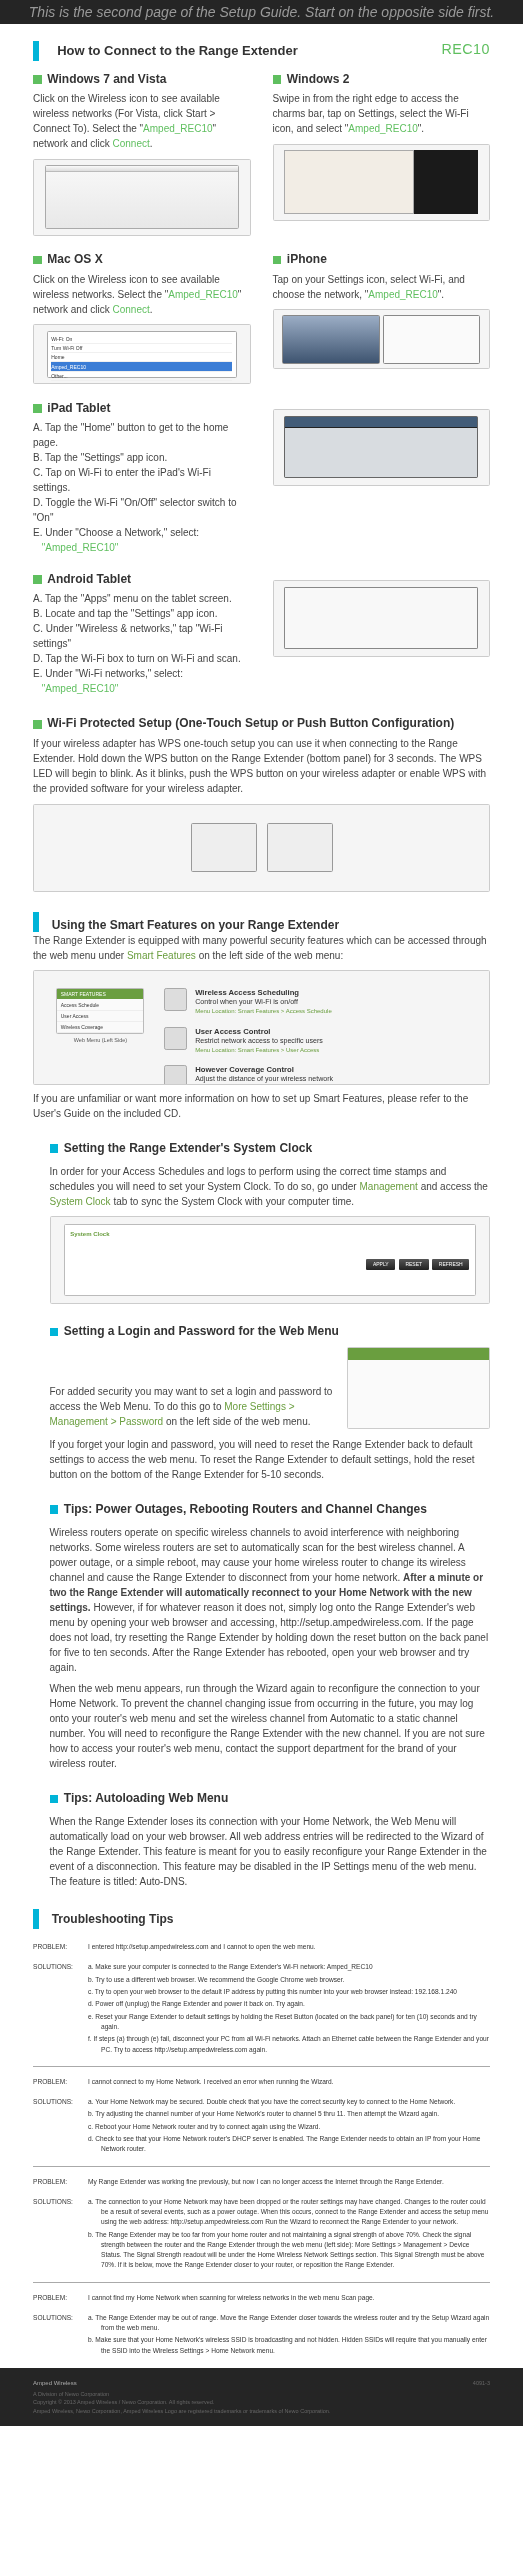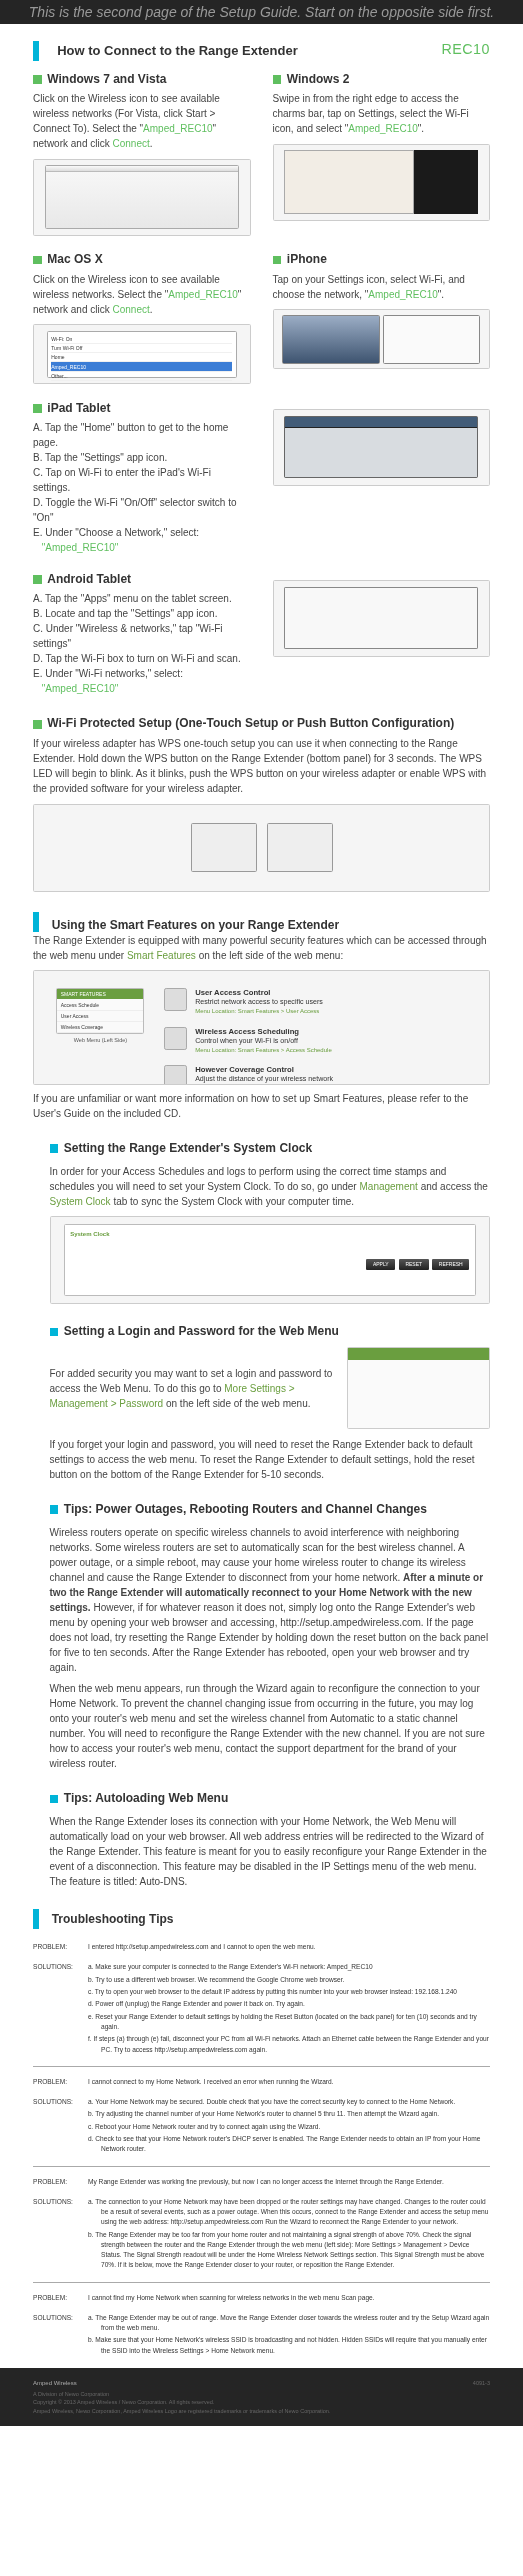--- a/index.html
+++ b/index.html
@@ -48,21 +48,21 @@
 .smart-item{display:flex;gap:7.7px;align-items:flex-start}
 .smart-icon{width:23px;height:23px;background:#ddd;border:0.5px solid #aaa;border-radius:2.2px}
 .smart-txt{font-size:7.1px;color:#333;text-align:left;line-height:1.3}
 .smart-txt b{font-weight:700;font-size:7.7px}
 .smart-loc{color:#6a9e3f;font-size:6px}
 .indent{margin-left:16.5px}
 .clock-preview{width:94%;height:84%;background:#fff;border:0.5px solid #bbb;border-radius:1.6px;padding:5.5px;font-size:5px;color:#555;text-align:left}
 .btn-row{text-align:right;margin-top:22px}
 .btn{display:inline-block;background:linear-gradient(#555,#222);color:#fff;font-size:5px;padding:2.7px 6.6px;border-radius:1.1px;margin-left:2.2px}
 .red-bar{background:#c62828;color:#fff;padding:5.5px 10px;font-size:7.1px;margin:5.5px 0 10px 0}
-.pw-cols{display:flex;gap:10px;align-items:center}
+.pw-cols{display:flex;gap:10px;align-items:flex-end}
 .pw-img{width:143px;height:82px;background:#fafafa;border:0.5px solid #ccc;border-radius:1.6px}
 .pw-img .hd{background:#6a9e3f;height:12px}
 .sec{margin-top:20px}
 .ts-row{display:flex;margin-bottom:10px;font-size:6.6px;line-height:1.55;color:#333}
 .ts-label{width:55px;flex-shrink:0;font-weight:400}
 .ts-body{flex:1}
 .ts-body p{margin-bottom:2.2px}
 .li{padding-left:13px;text-indent:-13px;margin-bottom:1.6px}
 .foot-note{font-size:7.1px;text-align:center;color:#333;margin:16.5px 0 0 0;padding-bottom:11px}
 .footer{background:#252525;color:#666;padding:11px 33px;font-size:5.5px;line-height:1.5}
@@ -201,25 +201,25 @@
               <div class="smart-menu-hd">SMART FEATURES</div>
               <div class="smart-menu-it">Access Schedule</div>
               <div class="smart-menu-it">User Access</div>
               <div class="smart-menu-it">Wireless Coverage</div>
             </div>
             <div style="font-size:5.5px;color:#555;margin-top:2.2px;text-align:center">Web Menu (Left Side)</div>
           </div>
           <div class="smart-list">
             <div class="smart-item">
                 <div class="smart-icon"></div>
-                <div class="smart-txt"><b>User Access Control</b><br><span>Restrict network access to specific users</span><br><span class="smart-loc">Menu Location: Smart Features &gt; User Access</span></div>
+                <div class="smart-txt"><b>Wireless Access Scheduling</b><br><span>Control when your Wi-Fi is on/off</span><br><span class="smart-loc">Menu Location: Smart Features &gt; Access Schedule</span></div>
               </div>
             <div class="smart-item">
                 <div class="smart-icon"></div>
-                <div class="smart-txt"><b>Wireless Access Scheduling</b><br><span>Control when your Wi-Fi is on/off</span><br><span class="smart-loc">Menu Location: Smart Features &gt; Access Schedule</span></div>
+                <div class="smart-txt"><b>User Access Control</b><br><span>Restrict network access to specific users</span><br><span class="smart-loc">Menu Location: Smart Features &gt; User Access</span></div>
               </div>
             <div class="smart-item">
                 <div class="smart-icon"></div>
                 <div class="smart-txt"><b>However Coverage Control</b><br><span>Adjust the distance of your wireless network</span><br></div>
               </div>
           </div>
         </div>
       </div>
       <div class="body" style="margin-top:5.5px">If you are unfamiliar or want more information on how to set up Smart Features, please refer to the User's Guide on the included CD.</div>
     </div>

